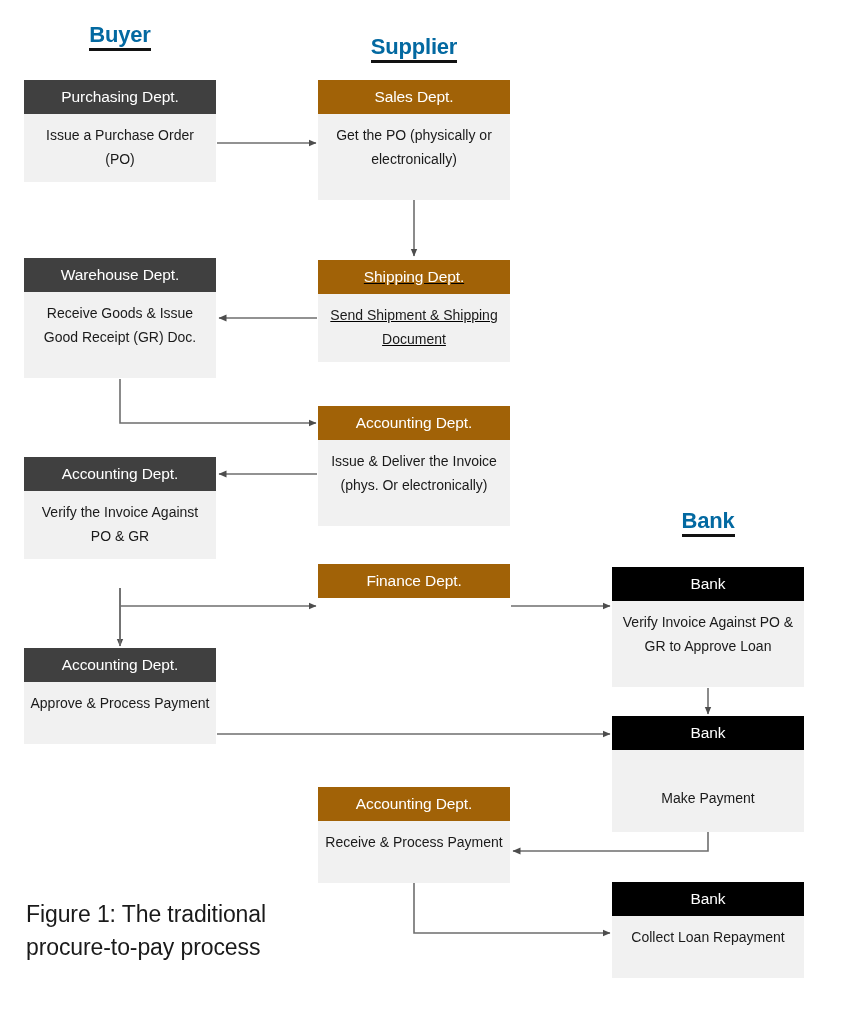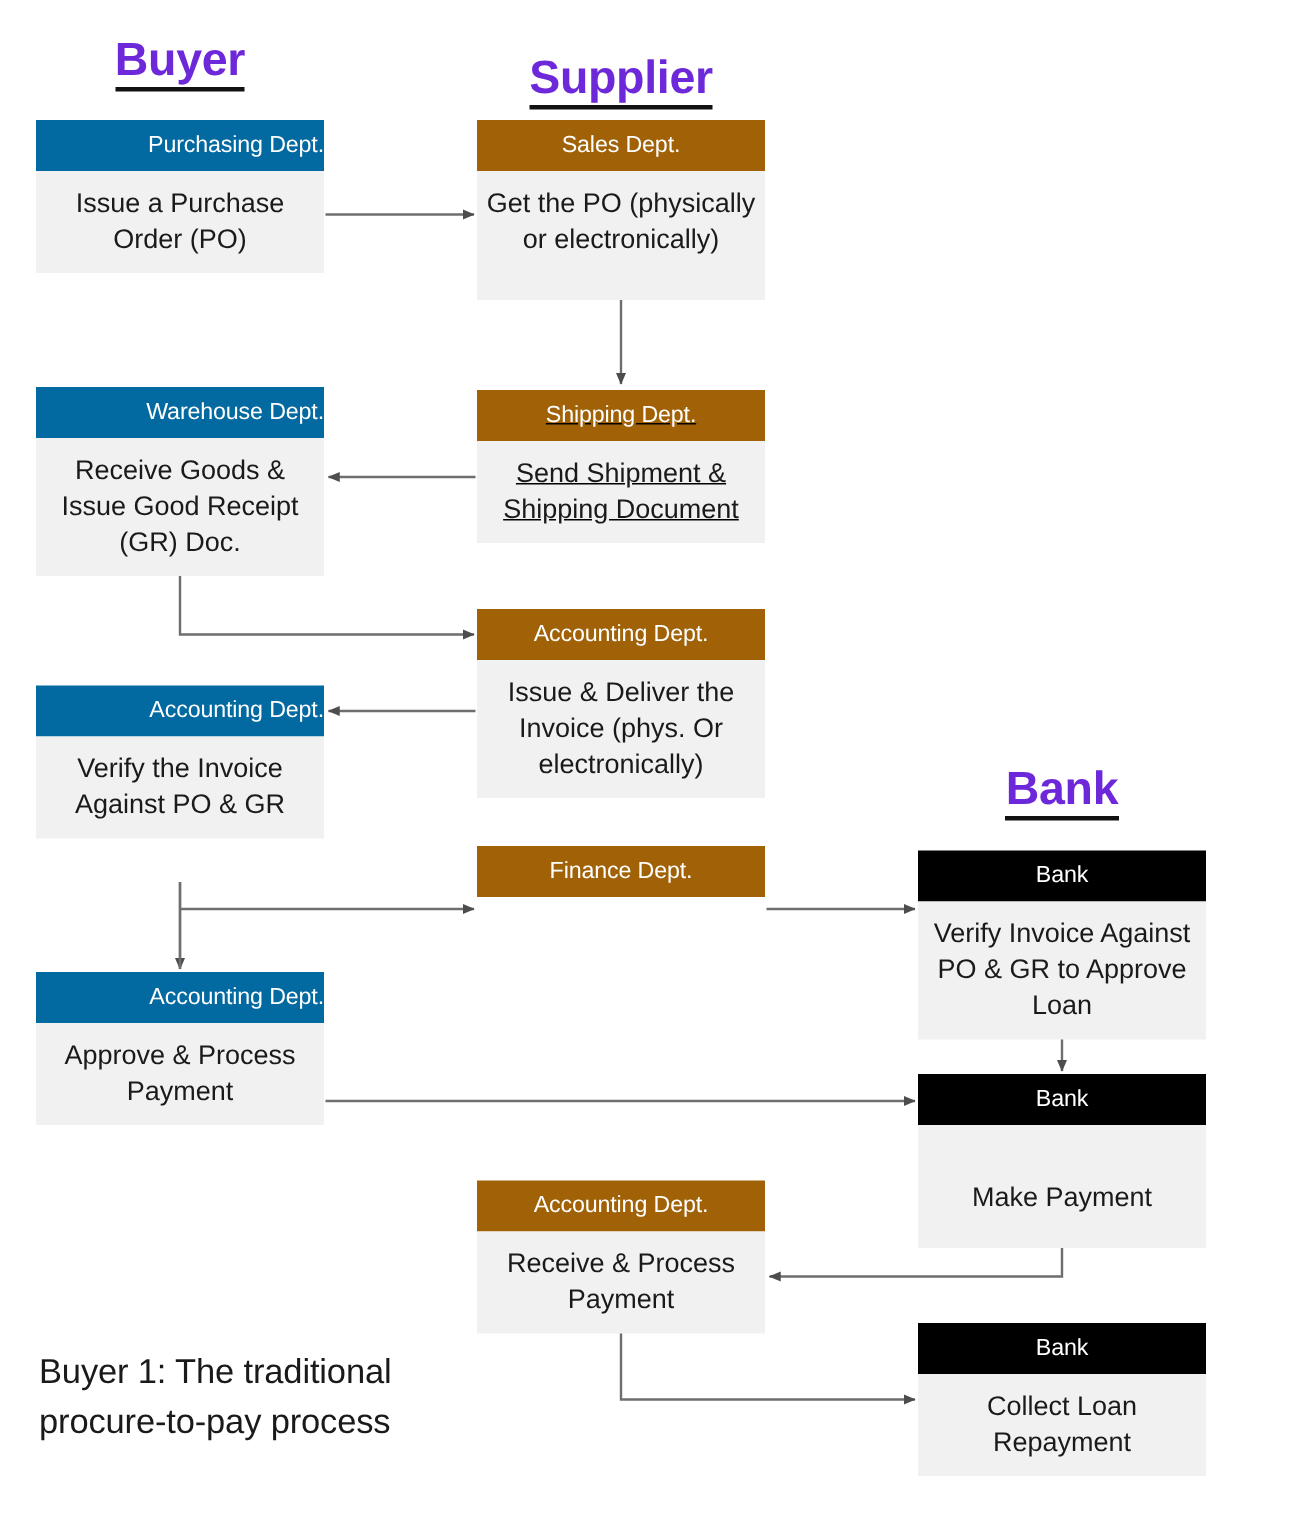--- a/index.html
+++ b/index.html
@@ -12,23 +12,23 @@
     width: 859px;
     height: 1024px;
     background: #ffffff;
     font-family: "Liberation Sans", sans-serif;
     overflow: hidden;
   }
 
   
   .col-heading {
     position: absolute;
-    font-size: 31px;
+    font-size: 22px;
     font-weight: bold;
-    color: #6d28d9;
+    color: #0369a1;
     text-align: center;
     letter-spacing: -0.2px;
     white-space: nowrap;
   }
   .col-heading .ul {
     border-bottom: 3px solid #121212;
     padding-bottom: 1px;
   }
 
   
@@ -41,28 +41,28 @@
     height: 34px;
     line-height: 34px;
     text-align: center;
     color: #ffffff;
     font-size: 15.5px;
     font-weight: 400;
     letter-spacing: -0.1px;
     white-space: nowrap;
     overflow: hidden;
   }
-  .node .hdr.dark  { background: #0369a1; text-align: right; }
+  .node .hdr.dark  { background: #404040; }
   .node .hdr.red   { background: #a16207; }
   .node .hdr.black { background: #000000; }
 
   .node .body {
     background: #f1f1f1;
     color: #1a1a1a;
-    font-size: 18px;
+    font-size: 14px;
     line-height: 24px;
     text-align: center;
     padding: 9px 6px 11px 6px;
     box-sizing: border-box;
   }
   .node .body.h2 { min-height: 62px; }
   .node .body.h3 { min-height: 86px; }
 
   
   .svg-layer {
@@ -188,17 +188,17 @@
     <div class="hdr red">Accounting Dept.</div>
     <div class="body h2">Receive &amp; Process Payment</div>
   </div>
 
   <div class="node" style="left:612px; top:882px;">
     <div class="hdr black">Bank</div>
     <div class="body h2">Collect Loan Repayment</div>
   </div>
 
   <div class="caption" style="left:26px; top:898px; width:330px;">
-    <div>Buyer 1: The traditional</div>
+    <div>Figure 1: The traditional</div>
     <div>procure-to-pay process</div>
   </div>
 
 </div>
 
 </body></html>

